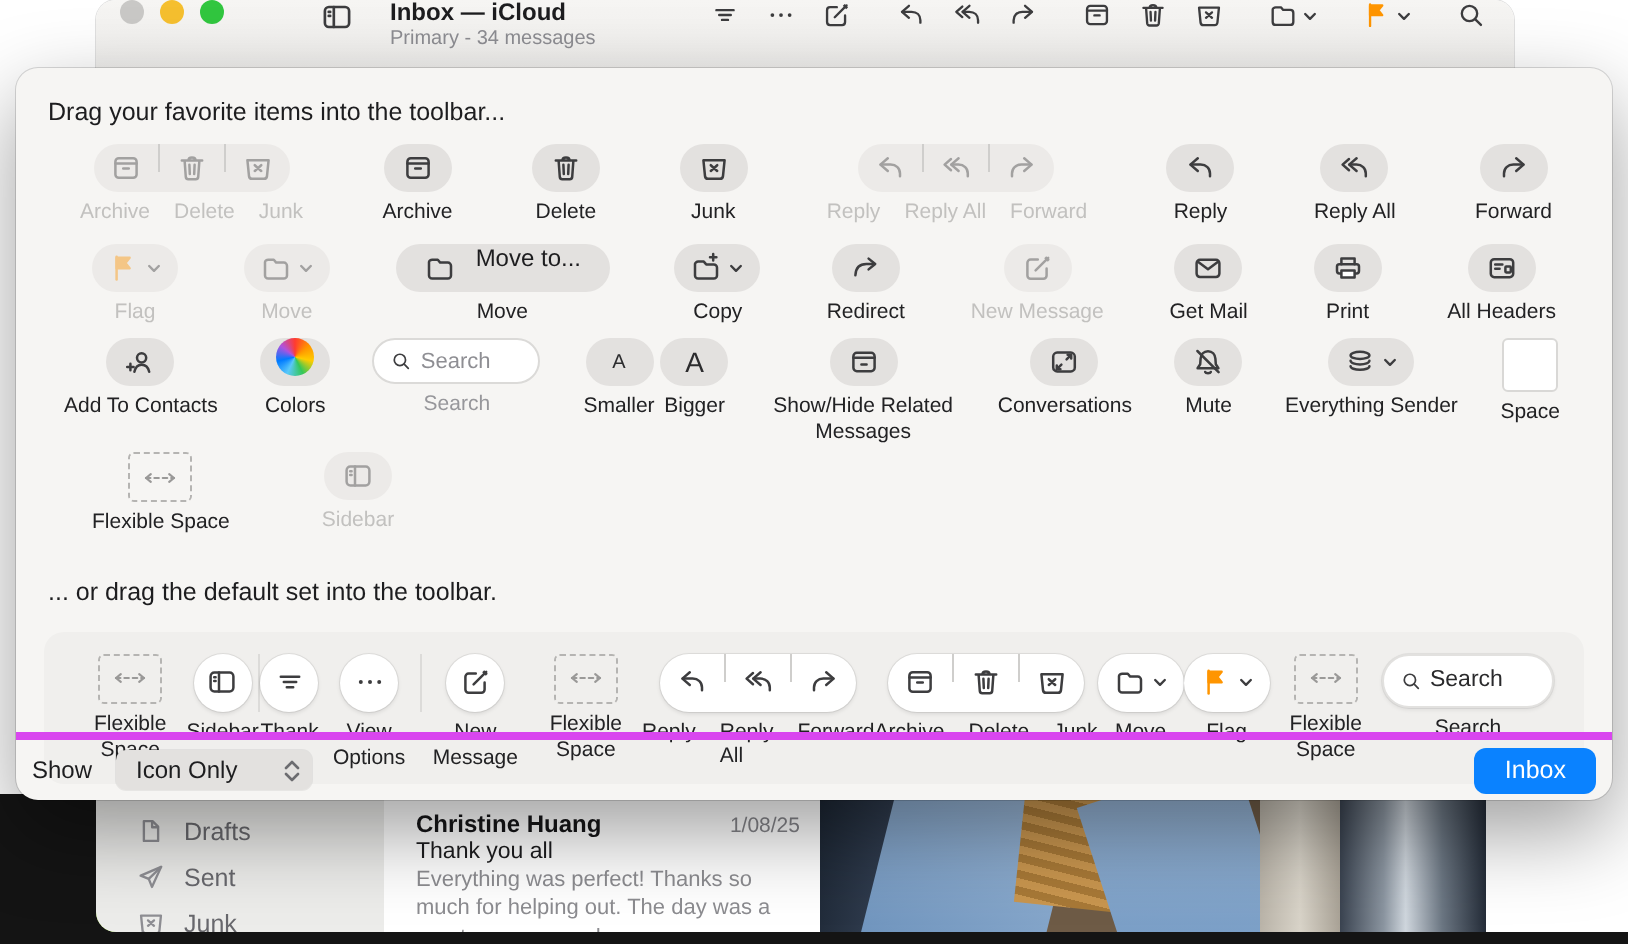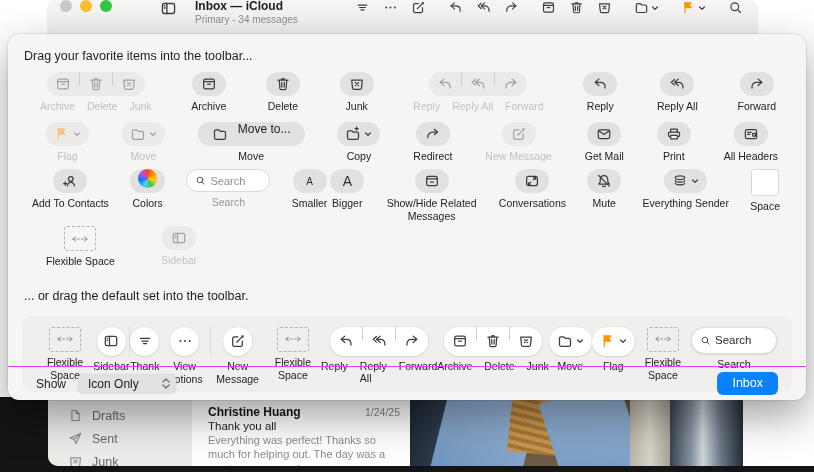--- a/index.html
+++ b/index.html
@@ -72,21 +72,21 @@
   .flexbox{width:32px;height:25px;border:1.3px dashed #b5b4b2;border-radius:3px;display:flex;align-items:center;justify-content:center;box-sizing:border-box;}
   .wheel{width:19px;height:19px;border-radius:50%;background:conic-gradient(#ff3b30,#ff9500,#ffcc00,#34c759,#5ac8fa,#007aff,#af52de,#ff3b30);}
   .a-sm{font-size:10px;color:#2c2c2e;font-weight:500;}
   .a-bg{font-size:14px;color:#2c2c2e;font-weight:500;}
   
   .defset{margin:13px 14px 0 14px;background:#f0efed;border-radius:10px;padding:11px 15px 7px;display:flex;justify-content:space-between;align-items:flex-start;}
   .dw .pill{background:#fff;box-shadow:0 0 0 .5px rgba(0,0,0,.07),0 1px 2px rgba(0,0,0,.10);height:29px;border-radius:15px;}
   .dw .pill.circ{width:29px;min-width:29px;padding:0;border-radius:50%;}
   .dsep{width:1px;height:29px;background:#dcdbd9;margin-top:0;}
   
-  .sheet-footer{position:absolute;left:0;right:0;bottom:0;height:34px;border-top:1px solid #d946ef;display:flex;align-items:center;padding:0 28px;box-sizing:border-box;}
+  .sheet-footer{position:absolute;left:0;right:0;bottom:0;height:34px;border-top:4px solid #d946ef;display:flex;align-items:center;padding:0 8px;box-sizing:border-box;}
   .show-lbl{font-size:12px;color:#1d1d1f;}
   .show-select{margin-left:12px;height:20px;background:#e3e1df;border-radius:5px;display:flex;align-items:center;padding:0 5px 0 10px;gap:22px;box-shadow:0 0 0 .5px rgba(0,0,0,.06);}
   .show-select span{font-size:12px;color:#1d1d1f;}
   .done-btn{margin-left:auto;background:#0a82ff;color:#fff;font-size:12.5px;border:none;border-radius:6px;padding:4px 15px;line-height:1.2;}
   svg{display:block;}
 </style>
 </head>
 <body>
 
 <div class="stage">
@@ -251,21 +251,21 @@
               <path d="M6.4 6.6l3.2 2.9M9.6 6.6l-3.2 2.9"></path>
             </svg>
           </span>
           <span class="lblside">Junk</span>
         </div>
       </div>
     <div class="bg-list" id="bg-list">
         <div class="msg">
           <div class="msg-head">
             <span class="msg-sender">Christine Huang</span>
-            <span class="msg-date">1/24/25</span>
+            <span class="msg-date">1/08/25</span>
           </div>
           <div class="msg-subject">Thank you all</div>
           <div class="msg-preview">Everything was perfect! Thanks so much for helping out. The day was a great success, and...</div>
         </div>
       </div>
     <div class="bg-photo">
       <div class="ph-door"></div>
       <div class="ph-leg1"></div>
       <div class="ph-fringe"></div>
       <div class="ph-leg2"></div>

